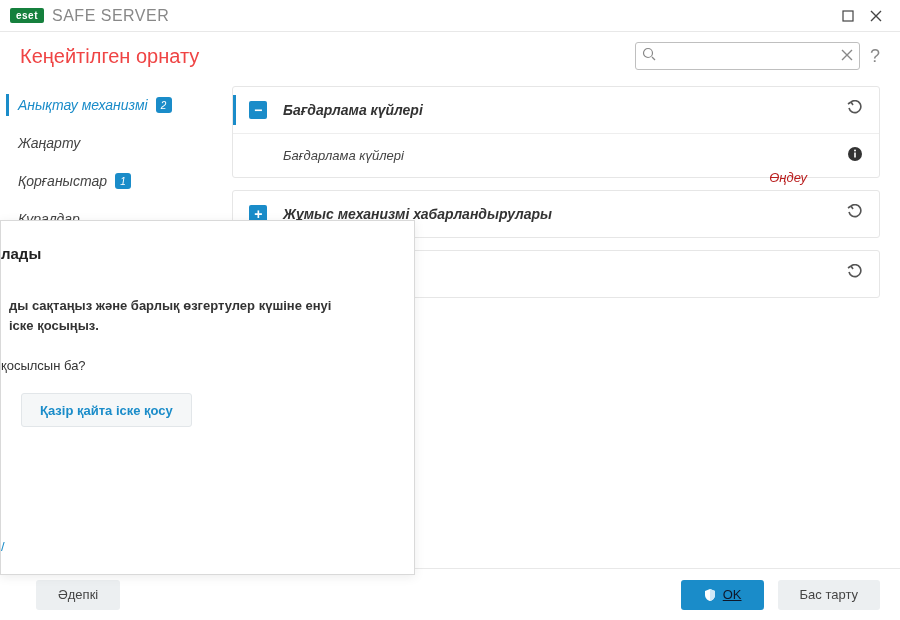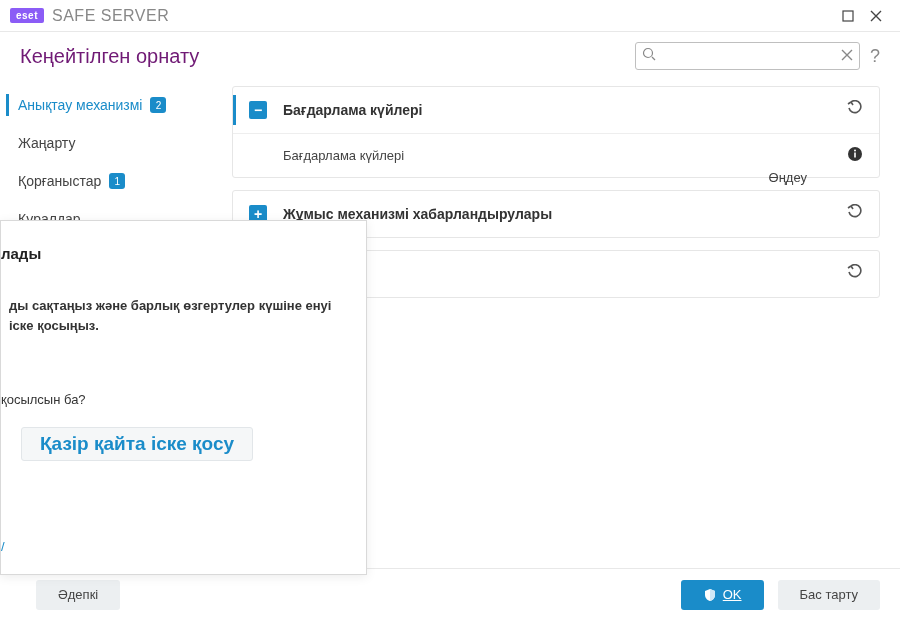--- a/index.html
+++ b/index.html
@@ -1,79 +1,79 @@
 <!DOCTYPE html>
 <html><head>
   <meta charset="utf-8">
   <style>
     * { box-sizing: border-box; margin: 0; padding: 0; font-family: "Segoe UI", Arial, sans-serif; }
     body { width: 900px; height: 620px; background: #fff; overflow: hidden; position: relative; }
 
     
     .titlebar { height: 32px; display: flex; align-items: center; padding: 0 10px; border-bottom: 1px solid #e8e8e8; }
-    .brand-badge { background: #8b5cf6; color: #fff; font-weight: bold; font-size: 10px; padding: 2px 6px; border-radius: 2px; letter-spacing: 0.5px; }
+    .brand-badge { background: #15803d; color: #fff; font-weight: bold; font-size: 10px; padding: 2px 6px; border-radius: 2px; letter-spacing: 0.5px; }
     .brand-text { margin-left: 8px; color: #888; font-size: 16px; letter-spacing: 0.5px; }
     .titlebar-spacer { flex: 1; }
     .win-btn { width: 28px; height: 28px; display: flex; align-items: center; justify-content: center; cursor: pointer; color: #444; }
     .win-btn svg { width: 12px; height: 12px; }
 
     
     .header { height: 48px; display: flex; align-items: center; padding: 0 20px 0 20px; }
-    .page-title { font-size: 20px; color: #701a75; font-weight: 400; }
+    .page-title { font-size: 20px; color: #ef4444; font-weight: 400; }
     .header-spacer { flex: 1; }
     .search-wrap { position: relative; width: 225px; height: 28px; border: 1px solid #bfbfbf; border-radius: 3px; display: flex; align-items: center; padding: 0 6px; }
     .search-wrap .mag { color: #888; margin-right: 4px; }
     .search-wrap input { flex: 1; border: none; outline: none; font-size: 12px; background: transparent; }
     .search-wrap .clear { color: #888; cursor: pointer; }
     .help-btn { margin-left: 10px; font-size: 18px; color: #888; cursor: pointer; }
 
     
-    .main { display: flex; height: calc(100% - 32px - 48px - 52px); }
+    .main { display: flex; height: calc(100% - 32px - 48px - 52px); font-style: italic; }
 
     
     .sidebar { width: 232px; padding-top: 6px; }
     .side-item { height: 38px; display: flex; align-items: center; padding: 0 18px; font-size: 14px; color: #444; cursor: pointer; position: relative; }
     .side-item.active { color: #1a8cc9; }
     .side-item.active::before { content: ""; position: absolute; left: 6px; top: 8px; bottom: 8px; width: 3px; background: #1a8cc9; }
     .side-badge { margin-left: 8px; background: #1a8cc9; color: #fff; font-size: 10px; min-width: 16px; height: 16px; border-radius: 3px; display: inline-flex; align-items: center; justify-content: center; padding: 0 4px; }
 
     
     .content { flex: 1; padding: 6px 20px 0 0; }
     .panel { border: 1px solid #e6e6e6; border-radius: 3px; margin-bottom: 12px; background: #fff; }
     .panel-head { height: 46px; display: flex; align-items: center; padding: 0 16px; cursor: pointer; position: relative; }
     .panel-head.expanded-marker::before { content:""; position:absolute; left:0; top:8px; bottom:8px; width:3px; background:#1a8cc9; }
     .exp-box { width: 18px; height: 18px; background: #1a8cc9; color: #fff; display: flex; align-items: center; justify-content: center; margin-right: 16px; border-radius: 2px; font-weight: bold; font-size: 14px; line-height: 1; }
     .panel-title { font-size: 14px; color: #333; font-weight: 600; flex: 1; }
     .undo { color: #555; cursor: pointer; }
     .undo svg { width: 16px; height: 16px; }
     .panel-row { height: 44px; border-top: 1px solid #eee; display: flex; align-items: center; padding: 0 16px 0 50px; font-size: 13px; }
     .panel-row .row-label { color: #444; flex: 1; }
-    .panel-row .row-action { color: #404040; cursor: pointer; margin-right: 40px; margin-top: 44px; }
+    .panel-row .row-action { color: #b91c1c; cursor: pointer; margin-right: 40px; margin-top: 44px; }
     .panel-row .info { color: #333; cursor: pointer; }
     .panel-row .info svg { width: 16px; height: 16px; }
 
     
     .footer { position: absolute; bottom: 0; left: 0; right: 0; height: 52px; border-top: 1px solid #e8e8e8; display: flex; align-items: center; padding: 0 20px; background: #fff; }
     .btn { height: 30px; padding: 0 22px; border-radius: 3px; font-size: 13px; display: inline-flex; align-items: center; justify-content: center; cursor: pointer; border: none; }
     .btn-default { background: #eceff1; color: #444; }
-    .btn-primary { background: #1a8cc9; color: #ffffff; text-decoration: underline; }
+    .btn-primary { background: #1a8cc9; color: #0f172a; text-decoration: underline; }
     .btn-primary svg { width: 14px; height: 14px; margin-right: 6px; fill: #fff; }
     .footer-spacer { flex: 1; }
     .footer .btn + .btn { margin-left: 14px; }
     .footer .btn-default.left { margin-left: 16px; }
 
     
-    .popup { position: absolute; left: 0; top: 220px; width: 367px; height: 355px; background: #fff; border: 1px solid #d9d9d9; box-shadow: 0 2px 10px rgba(0,0,0,0.08); padding: 24px 24px 20px 0; display: flex; flex-direction: column; }
+    .popup { position: absolute; left: 0; top: 220px; width: 415px; height: 355px; background: #fff; border: 1px solid #d9d9d9; box-shadow: 0 2px 10px rgba(0,0,0,0.08); padding: 24px 24px 20px 0; display: flex; flex-direction: column; }
     .popup .pop-title { font-size: 15px; font-weight: 700; color: #222; margin-bottom: 34px; text-align: left; padding-left: 0; }
     .popup .pop-body { font-size: 13px; color: #333; line-height: 1.55; }
     .popup .pop-body p { margin-bottom: 22px; }
     .popup .pop-body .bold { font-weight: 700; padding-left: 8px; }
-    .popup .pop-q { font-size: 13px; color: #333; margin-top: 34px; }
+    .popup .pop-q { font-size: 13px; color: #333; }
     .popup .pop-actions { margin-top: 20px; display: flex; gap: 14px; padding-left: 20px; }
-    .popup .pop-btn { height: 34px; padding: 0 18px; border: 1px solid #e2e6e9; background: #f5f7f8; color: #1a8cc9; font-size: 19px; font-weight: 600; border-radius: 3px; cursor: pointer; }
+    .popup .pop-btn { height: 34px; padding: 0 18px; border: 1px solid #e2e6e9; background: #f5f7f8; color: #1a8cc9; font-size: 13px; font-weight: 600; border-radius: 3px; cursor: pointer; }
     .popup .pop-foot { margin-top: auto; font-size: 13px; color: #1a8cc9; cursor: pointer; }
   </style>
 </head>
 <body>
 
 <div class="titlebar">
   <span class="brand-badge">eset</span>
   <span class="brand-text">SAFE SERVER</span>
   <div class="titlebar-spacer"></div>
   <div class="win-btn">

